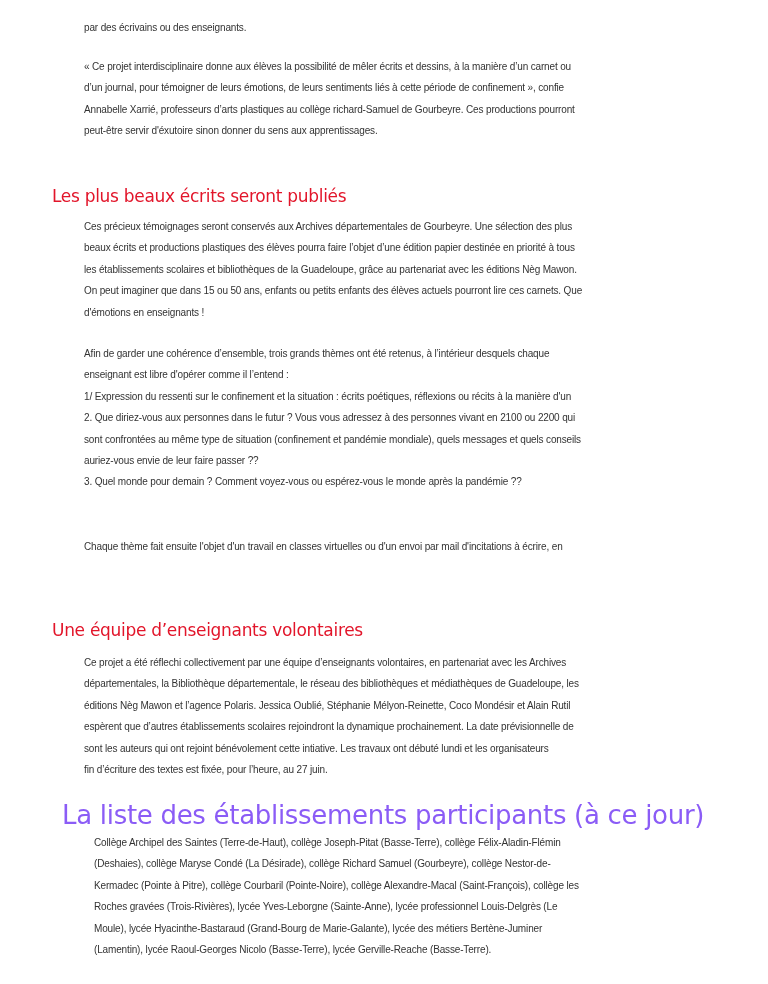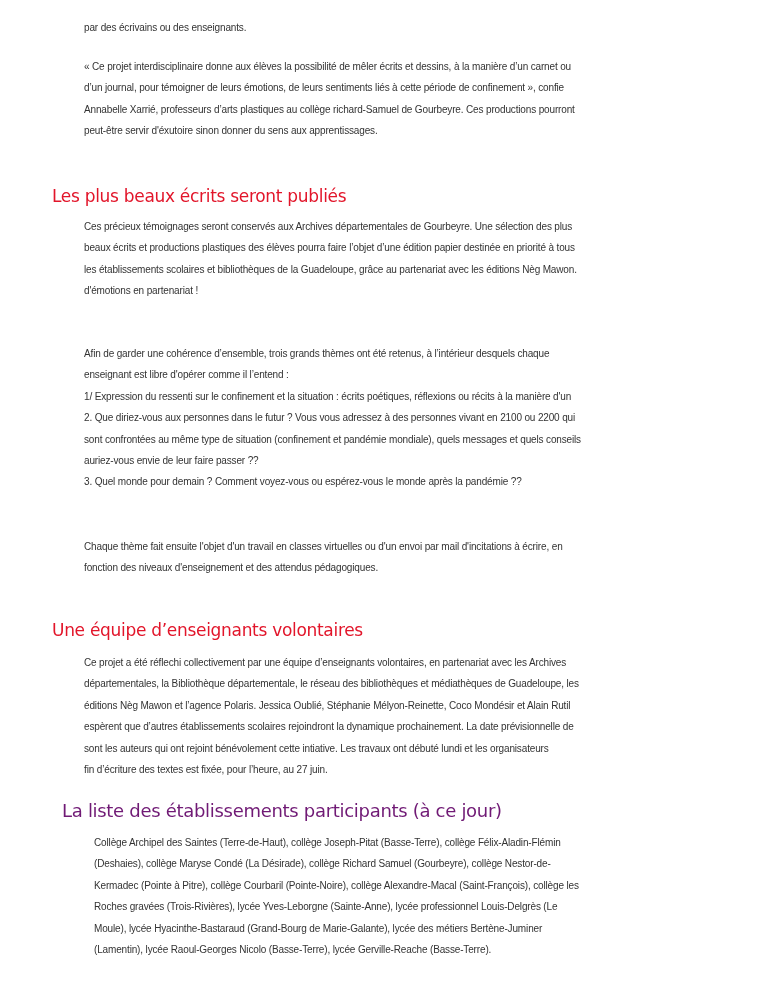--- a/index.html
+++ b/index.html
@@ -17,21 +17,21 @@
     .p .line { display: block; white-space: nowrap; }
     .h-red {
       position: absolute; left: 52px; margin: 0;
       font-family: "DejaVu Sans", sans-serif;
       font-size: 17px; font-weight: normal; color: #e2152a;
       letter-spacing: -0.3px; white-space: nowrap;
     }
     .h-dark {
       position: absolute; left: 62px; margin: 0;
       font-family: "DejaVu Sans", sans-serif;
-      font-size: 18px; font-weight: normal; color: #701a75;
+      font-size: 26px; font-weight: normal; color: #8b5cf6;
       letter-spacing: -0.3px; white-space: nowrap;
     }
     .p2 { left: 62px; }
   </style>
 </head>
 <body>
 
 <p class="p" style="top:17px">
   <span class="line">par des écrivains ou des enseignants.</span>
 </p>
@@ -42,36 +42,36 @@
   <span class="line">Annabelle Xarrié, professeurs d’arts plastiques au collège richard-Samuel de Gourbeyre. Ces productions pourront</span>
   <span class="line">peut-être servir d'éxutoire sinon donner du sens aux apprentissages.</span>
 </p>
 
 <h2 class="h-red" style="top:186px">Les plus beaux écrits seront publiés</h2>
 
 <p class="p" style="top:216px">
   <span class="line">Ces précieux témoignages seront conservés aux Archives départementales de Gourbeyre. Une sélection des plus</span>
   <span class="line">beaux écrits et productions plastiques des élèves pourra faire l’objet d’une édition papier destinée en priorité à tous</span>
   <span class="line">les établissements scolaires et bibliothèques de la Guadeloupe, grâce au partenariat avec les éditions Nèg Mawon.</span>
-  <span class="line">d'émotions en partenariat !</span>
+  <span class="line">On peut imaginer que dans 15 ou 50 ans, enfants ou petits enfants des élèves actuels pourront lire ces carnets. Que</span>
+  <span class="line">d'émotions en enseignants !</span>
 </p>
 
 <p class="p" style="top:343px">
   <span class="line">Afin de garder une cohérence d’ensemble, trois grands thèmes ont été retenus, à l’intérieur desquels chaque</span>
   <span class="line">enseignant est libre d'opérer comme il l’entend :</span>
   <span class="line">1/ Expression du ressenti sur le confinement et la situation : écrits poétiques, réflexions ou récits à la manière d'un</span>
   <span class="line">2. Que diriez-vous aux personnes dans le futur ? Vous vous adressez à des personnes vivant en 2100 ou 2200 qui</span>
   <span class="line">sont confrontées au même type de situation (confinement et pandémie mondiale), quels messages et quels conseils</span>
   <span class="line">auriez-vous envie de leur faire passer ??</span>
   <span class="line">3. Quel monde pour demain ? Comment voyez-vous ou espérez-vous le monde après la pandémie ??</span>
 </p>
 
 <p class="p" style="top:536px">
   <span class="line">Chaque thème fait ensuite l'objet d'un travail en classes virtuelles ou d'un envoi par mail d'incitations à écrire, en</span>
-  <span class="line">fonction des niveaux d'enseignement et des attendus pédagogiques.</span>
 </p>
 
 <h2 class="h-red" style="top:620px">Une équipe d’enseignants volontaires</h2>
 
 <p class="p" style="top:652px">
   <span class="line">Ce projet a été réflechi collectivement par une équipe d’enseignants volontaires, en partenariat avec les Archives</span>
   <span class="line">départementales, la Bibliothèque départementale, le réseau des bibliothèques et médiathèques de Guadeloupe, les</span>
   <span class="line">éditions Nèg Mawon et l’agence Polaris. Jessica Oublié, Stéphanie Mélyon-Reinette, Coco Mondésir et Alain Rutil</span>
   <span class="line">espèrent que d’autres établissements scolaires rejoindront la dynamique prochainement. La date prévisionnelle de</span>
   <span class="line">sont les auteurs qui ont rejoint bénévolement cette intiative. Les travaux ont débuté lundi et les organisateurs</span>

